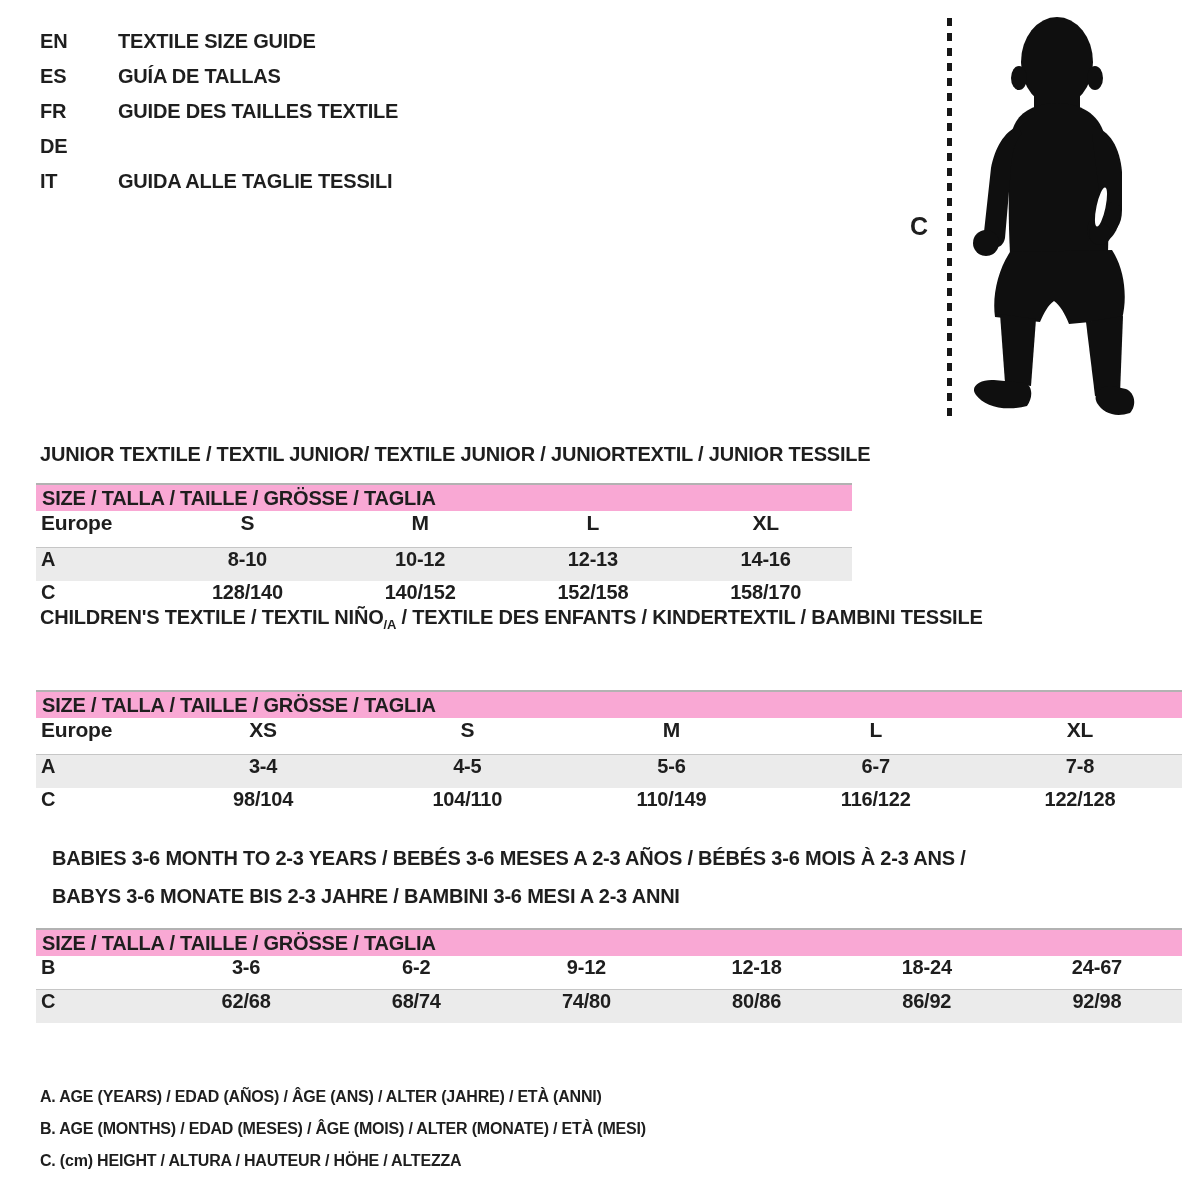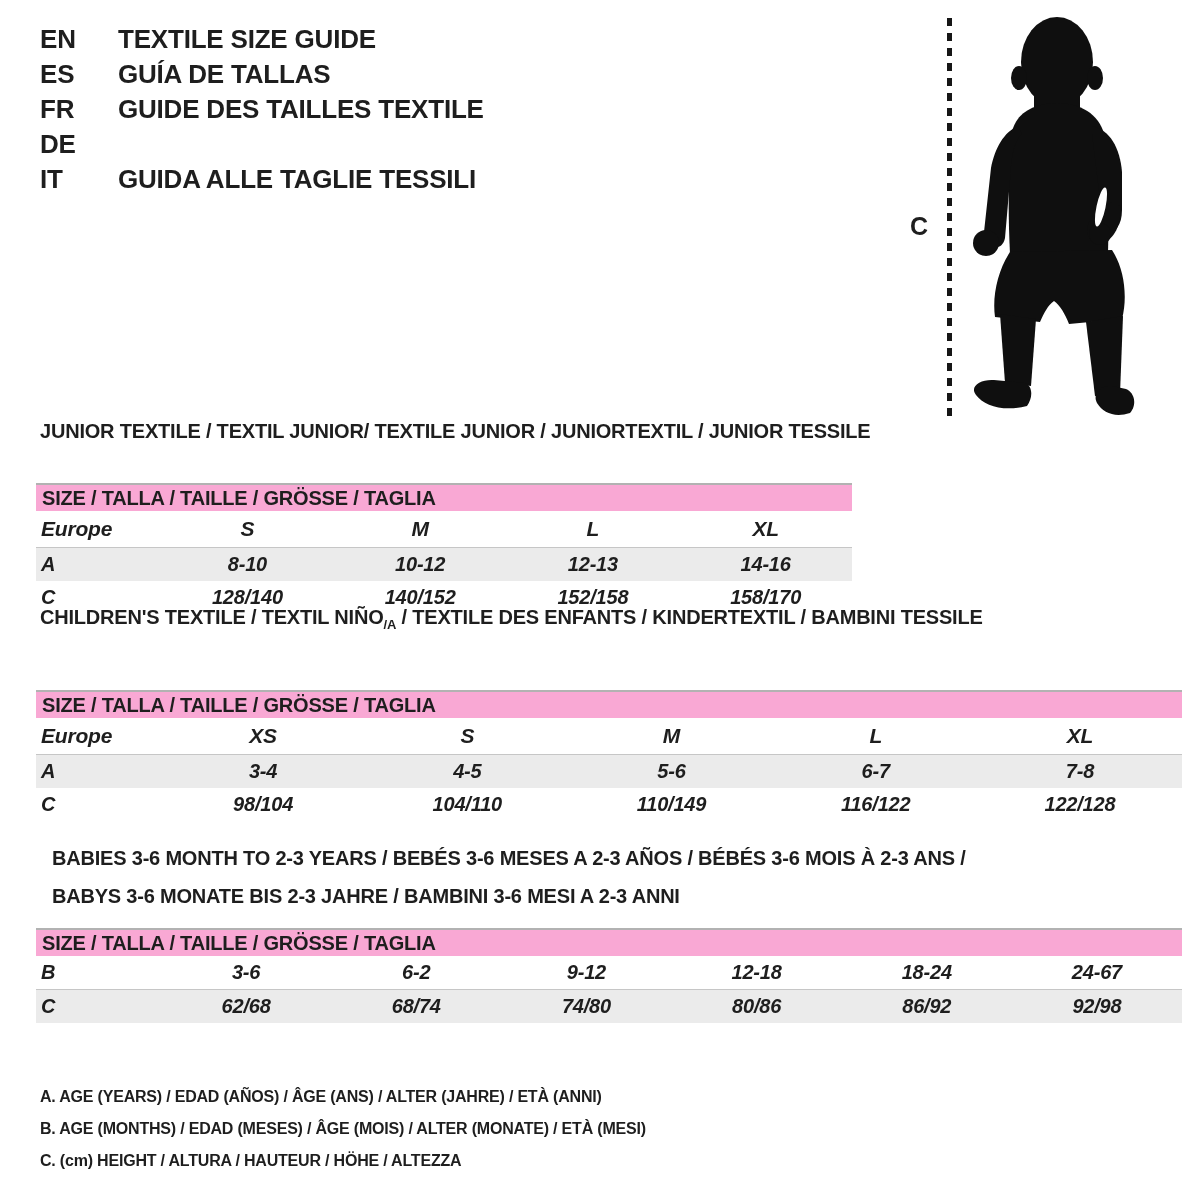--- a/index.html
+++ b/index.html
@@ -3,48 +3,48 @@
 <meta charset="utf-8">
 <style>
   html,body{margin:0;padding:0;background:#fff;}
   .page{
     position:relative;width:1200px;height:1200px;background:#ffffff;overflow:hidden;
     font-family:"Liberation Sans","DejaVu Sans",sans-serif;
     font-weight:700;color:#1e1e1e;letter-spacing:-0.2px;
   }
   
   .langs{position:absolute;left:40px;top:24px;}
-  .lang-row{display:flex;height:35px;font-size:26px;}
+  .lang-row{display:flex;height:35px;align-items:center;font-size:20px;}
   .lang-code{width:78px;}
   .lang-label{white-space:nowrap;}
   
   .measure-line{
     position:absolute;left:947px;top:18px;width:5px;height:400px;
     background:repeating-linear-gradient(to bottom,#161616 0 8px,transparent 8px 15px);
   }
   .measure-label{position:absolute;left:910px;top:212px;font-size:25px;}
   .toddler{position:absolute;left:962px;top:14px;}
   
   .sec-title{position:absolute;left:40px;font-size:20px;white-space:nowrap;margin:0;}
-  .title-junior{top:420px;}
+  .title-junior{top:443px;}
   .title-children{top:606px;}
   .title-babies{top:846px;line-height:24px;margin-left:12px;}
   .title-babies .tline{display:block;}
   .title-babies .tline + .tline{margin-top:14px;}
   .subA{font-size:13px;vertical-align:sub;}
   
   .table{position:absolute;}
   .t1{left:36px;top:483px;width:816px;}
   .t2{left:36px;top:690px;width:1146px;}
   .t3{left:36px;top:928px;width:1146px;}
   .szbar{
     height:26px;background:#f9a8d4;border-top:2px solid #b2b2b2;
     font-size:20px;line-height:26px;padding-left:6px;
   }
-  .trow{display:flex;align-items:center;font-style:italic;}
+  .trow{display:flex;}
   .thead{height:36px;font-size:21px;border-bottom:1px solid #c6c6c6;}
   .tdata{height:33px;font-size:20px;}
   .bborder{border-bottom:1px solid #c6c6c6;}
   .shaded{background:#ebebeb;}
   .c0{width:120px;padding-left:5px;}
   .cell{flex:1;text-align:center;}
   
   .legend{position:absolute;left:40px;top:1076px;}
   .legend p{margin:10px 0 9px 0;font-size:16px;line-height:22px;white-space:nowrap;}
 </style>

